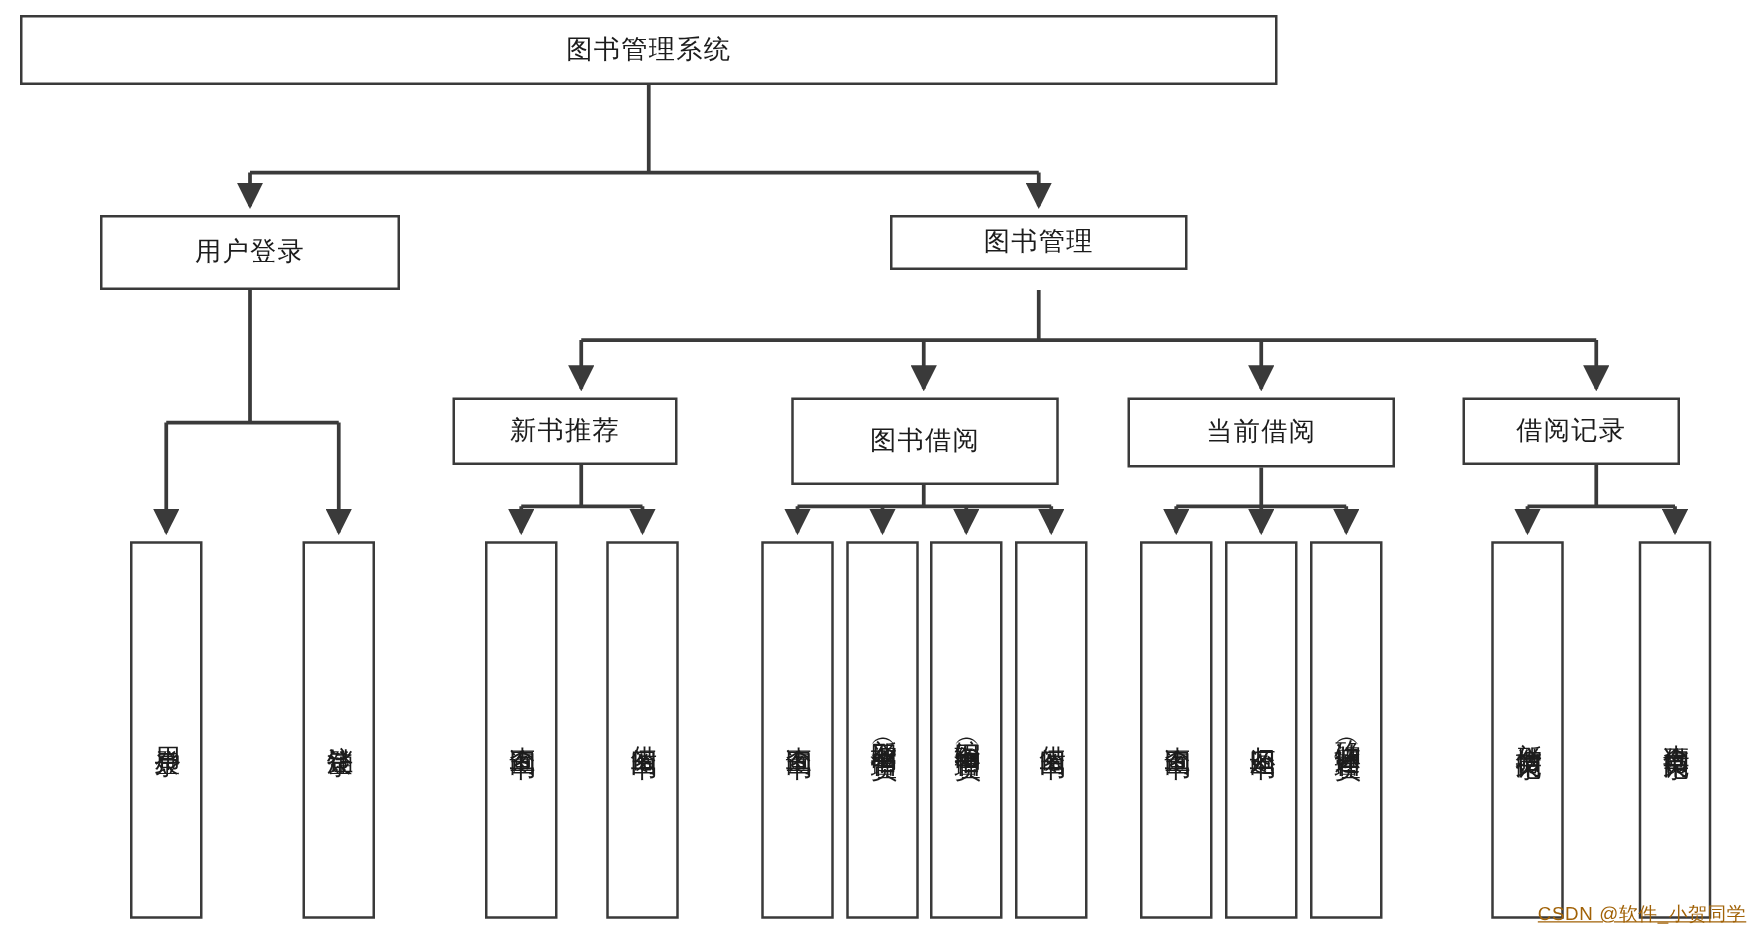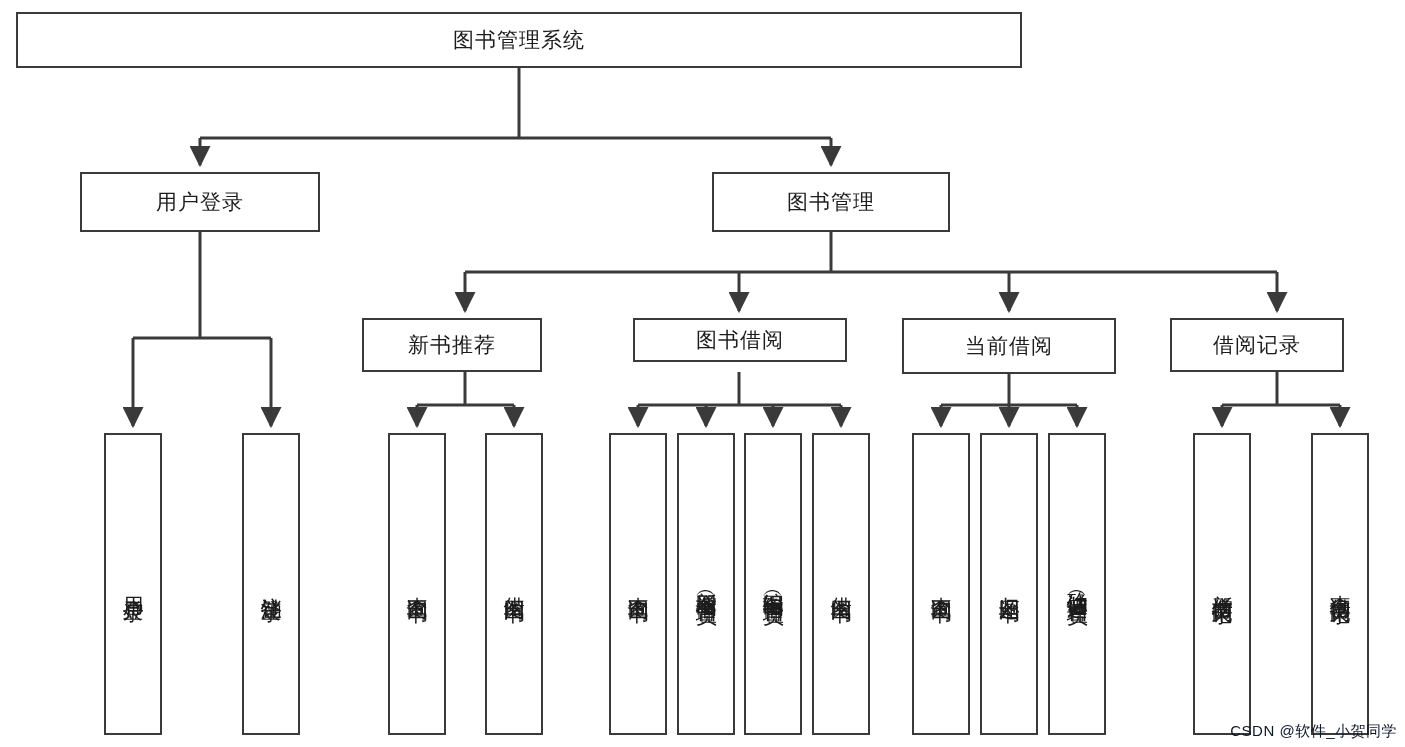--- a/index.html
+++ b/index.html
@@ -52,23 +52,24 @@
     line-height: 1.25;
     letter-spacing: 2px;
     text-align: center;
     max-height: 100%;
   }
   .watermark {
     position: absolute;
     right: 8px;
     bottom: 6px;
     font-size: 15px;
-    color: #0f172a;
+    color: #a16207;
     white-space: nowrap;
     letter-spacing: 0.5px;
+    text-decoration: underline;
   }
 </style>
 </head>
 <body>
 
 <div id="canvas">
 
   <svg id="wires" viewBox="0 0 1405 747" width="1405" height="747" xmlns="http://www.w3.org/2000/svg">
     <defs>
       <marker id="arrow" viewBox="0 0 10 10" refX="9" refY="5" markerWidth="7" markerHeight="7" orient="auto-start-reverse">
@@ -114,35 +115,35 @@
       <path d="M 1009 405 L 1009 426" marker-end="url(#arrow)"></path>
       <path d="M 1077 405 L 1077 426" marker-end="url(#arrow)"></path>
 
       <path d="M 1277 372 L 1277 405"></path>
       <path d="M 1222 405 L 1340 405"></path>
       <path d="M 1222 405 L 1222 426" marker-end="url(#arrow)"></path>
       <path d="M 1340 405 L 1340 426" marker-end="url(#arrow)"></path>
     </g>
   </svg>
 
-  <div class="node node-h" style="left:16px; top:12px; width:1006px; height:56px;">
+  <div class="node node-h" style="left:16px; top:12px; width:1006px; height:56px;font-family:Liberation Serif, serif;">
     <span class="label">图书管理系统</span>
   </div>
 
   <div class="node node-h" style="left:80px; top:172px; width:240px; height:60px;">
     <span class="label">用户登录</span>
   </div>
-  <div class="node node-h" style="left:712px; top:172px; width:238px; height:60px;">
+  <div class="node node-h" style="left:712px; top:172px; width:238px; height:44px;">
     <span class="label">图书管理</span>
   </div>
 
   <div class="node node-h" style="left:362px; top:318px; width:180px; height:54px;">
     <span class="label">新书推荐</span>
   </div>
-  <div class="node node-h" style="left:633px; top:318px; width:214px; height:44px;justify-content:center;">
+  <div class="node node-h" style="left:633px; top:318px; width:214px; height:70px;justify-content:center;">
     <span class="label">图书借阅</span>
   </div>
   <div class="node node-h" style="left:902px; top:318px; width:214px; height:56px;">
     <span class="label">当前借阅</span>
   </div>
   <div class="node node-h" style="left:1170px; top:318px; width:174px; height:54px;">
     <span class="label">借阅记录</span>
   </div>
 
   <div class="node node-v" style="left:104px; top:433px; width:58px; height:302px;">

